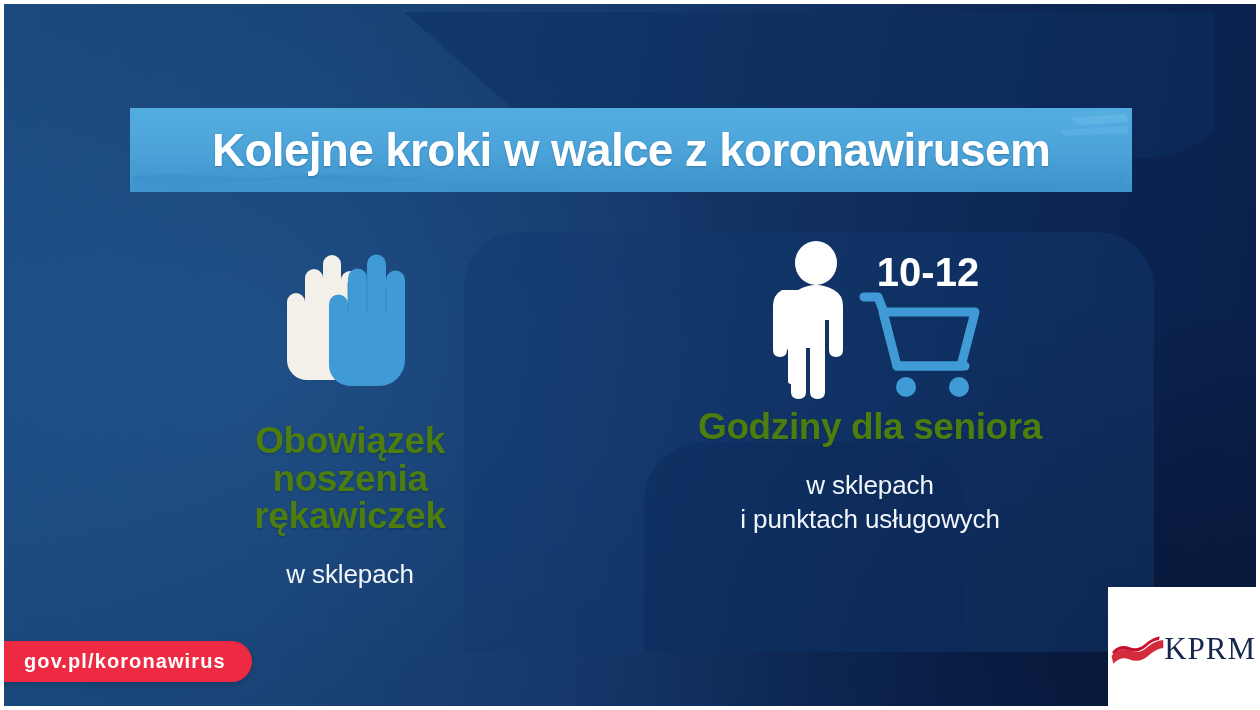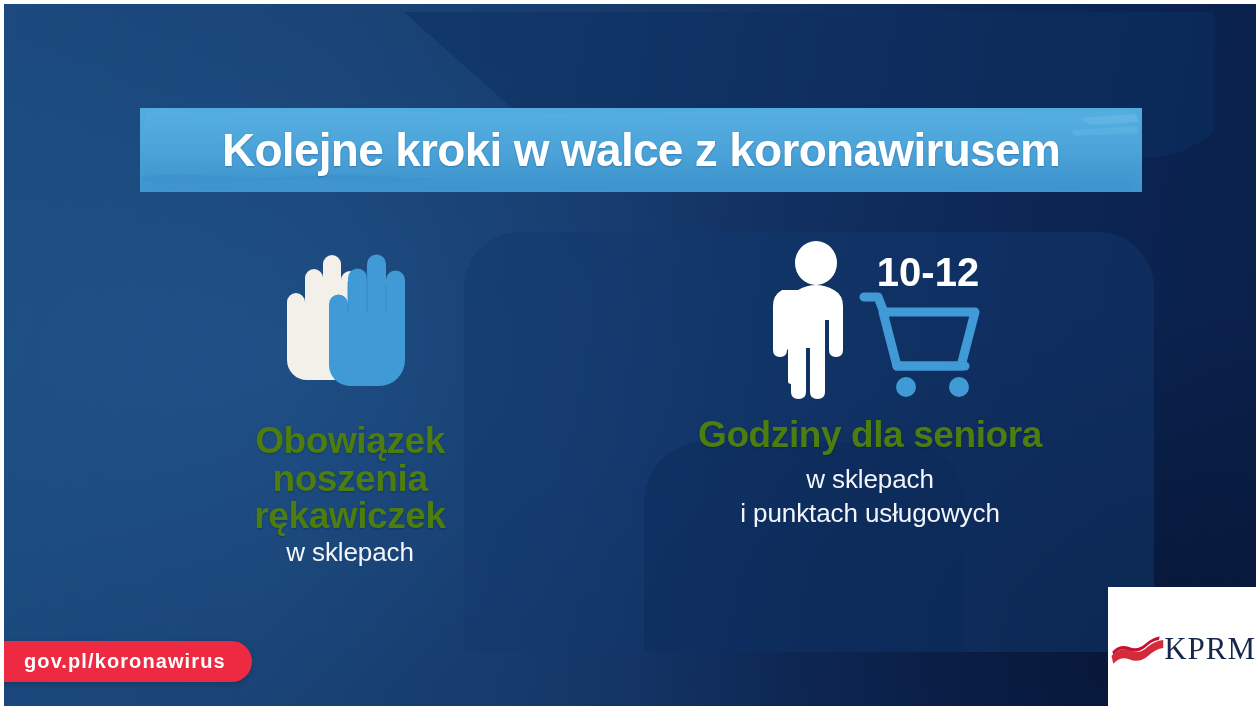--- a/index.html
+++ b/index.html
@@ -48,21 +48,21 @@
     left: 400px;
     top: 8px;
     width: 810px;
     height: 640px;
     opacity: 1;
   }
 
   
   .title-band {
     position: absolute;
-    left: 140px;
+    left: 130px;
     top: 108px;
     width: 1002px;
     height: 84px;
   }
   .band-paint {
     position: absolute;
     inset: 0;
     background: linear-gradient(180deg, #53acdf 0%, #4aa2d8 55%, #3f95cd 100%);
   }
   .band-text {
@@ -82,21 +82,21 @@
   
   .panel {
     position: absolute;
     display: flex;
     flex-direction: column;
     align-items: center;
     text-align: center;
   }
 
   .panel-left  { left: 170px; top: 238px; width: 360px; }
-  .panel-right { left: 640px; top: 236px; width: 460px; gap: 8px; }
+  .panel-right { left: 640px; top: 236px; width: 460px; }
 
   .icon-wrap {
     display: flex;
     align-items: flex-end;
     justify-content: center;
   }
 
   .headline {
     color: #4d7c0f;
     font-weight: bold;
@@ -112,21 +112,21 @@
     font-size: 37px;
     letter-spacing: -0.4px;
     white-space: nowrap;
   }
 
   .subline {
     color: #f2f6fb;
     font-size: 26px;
     line-height: 1.32;
     font-weight: normal;
-    margin-top: 0;
+    margin-top: 22px;
     letter-spacing: -0.1px;
   }
   .subline div { white-space: nowrap; }
 
   
   .url-badge {
     position: absolute;
     left: -22px;
     top: 641px;
     height: 41px;

